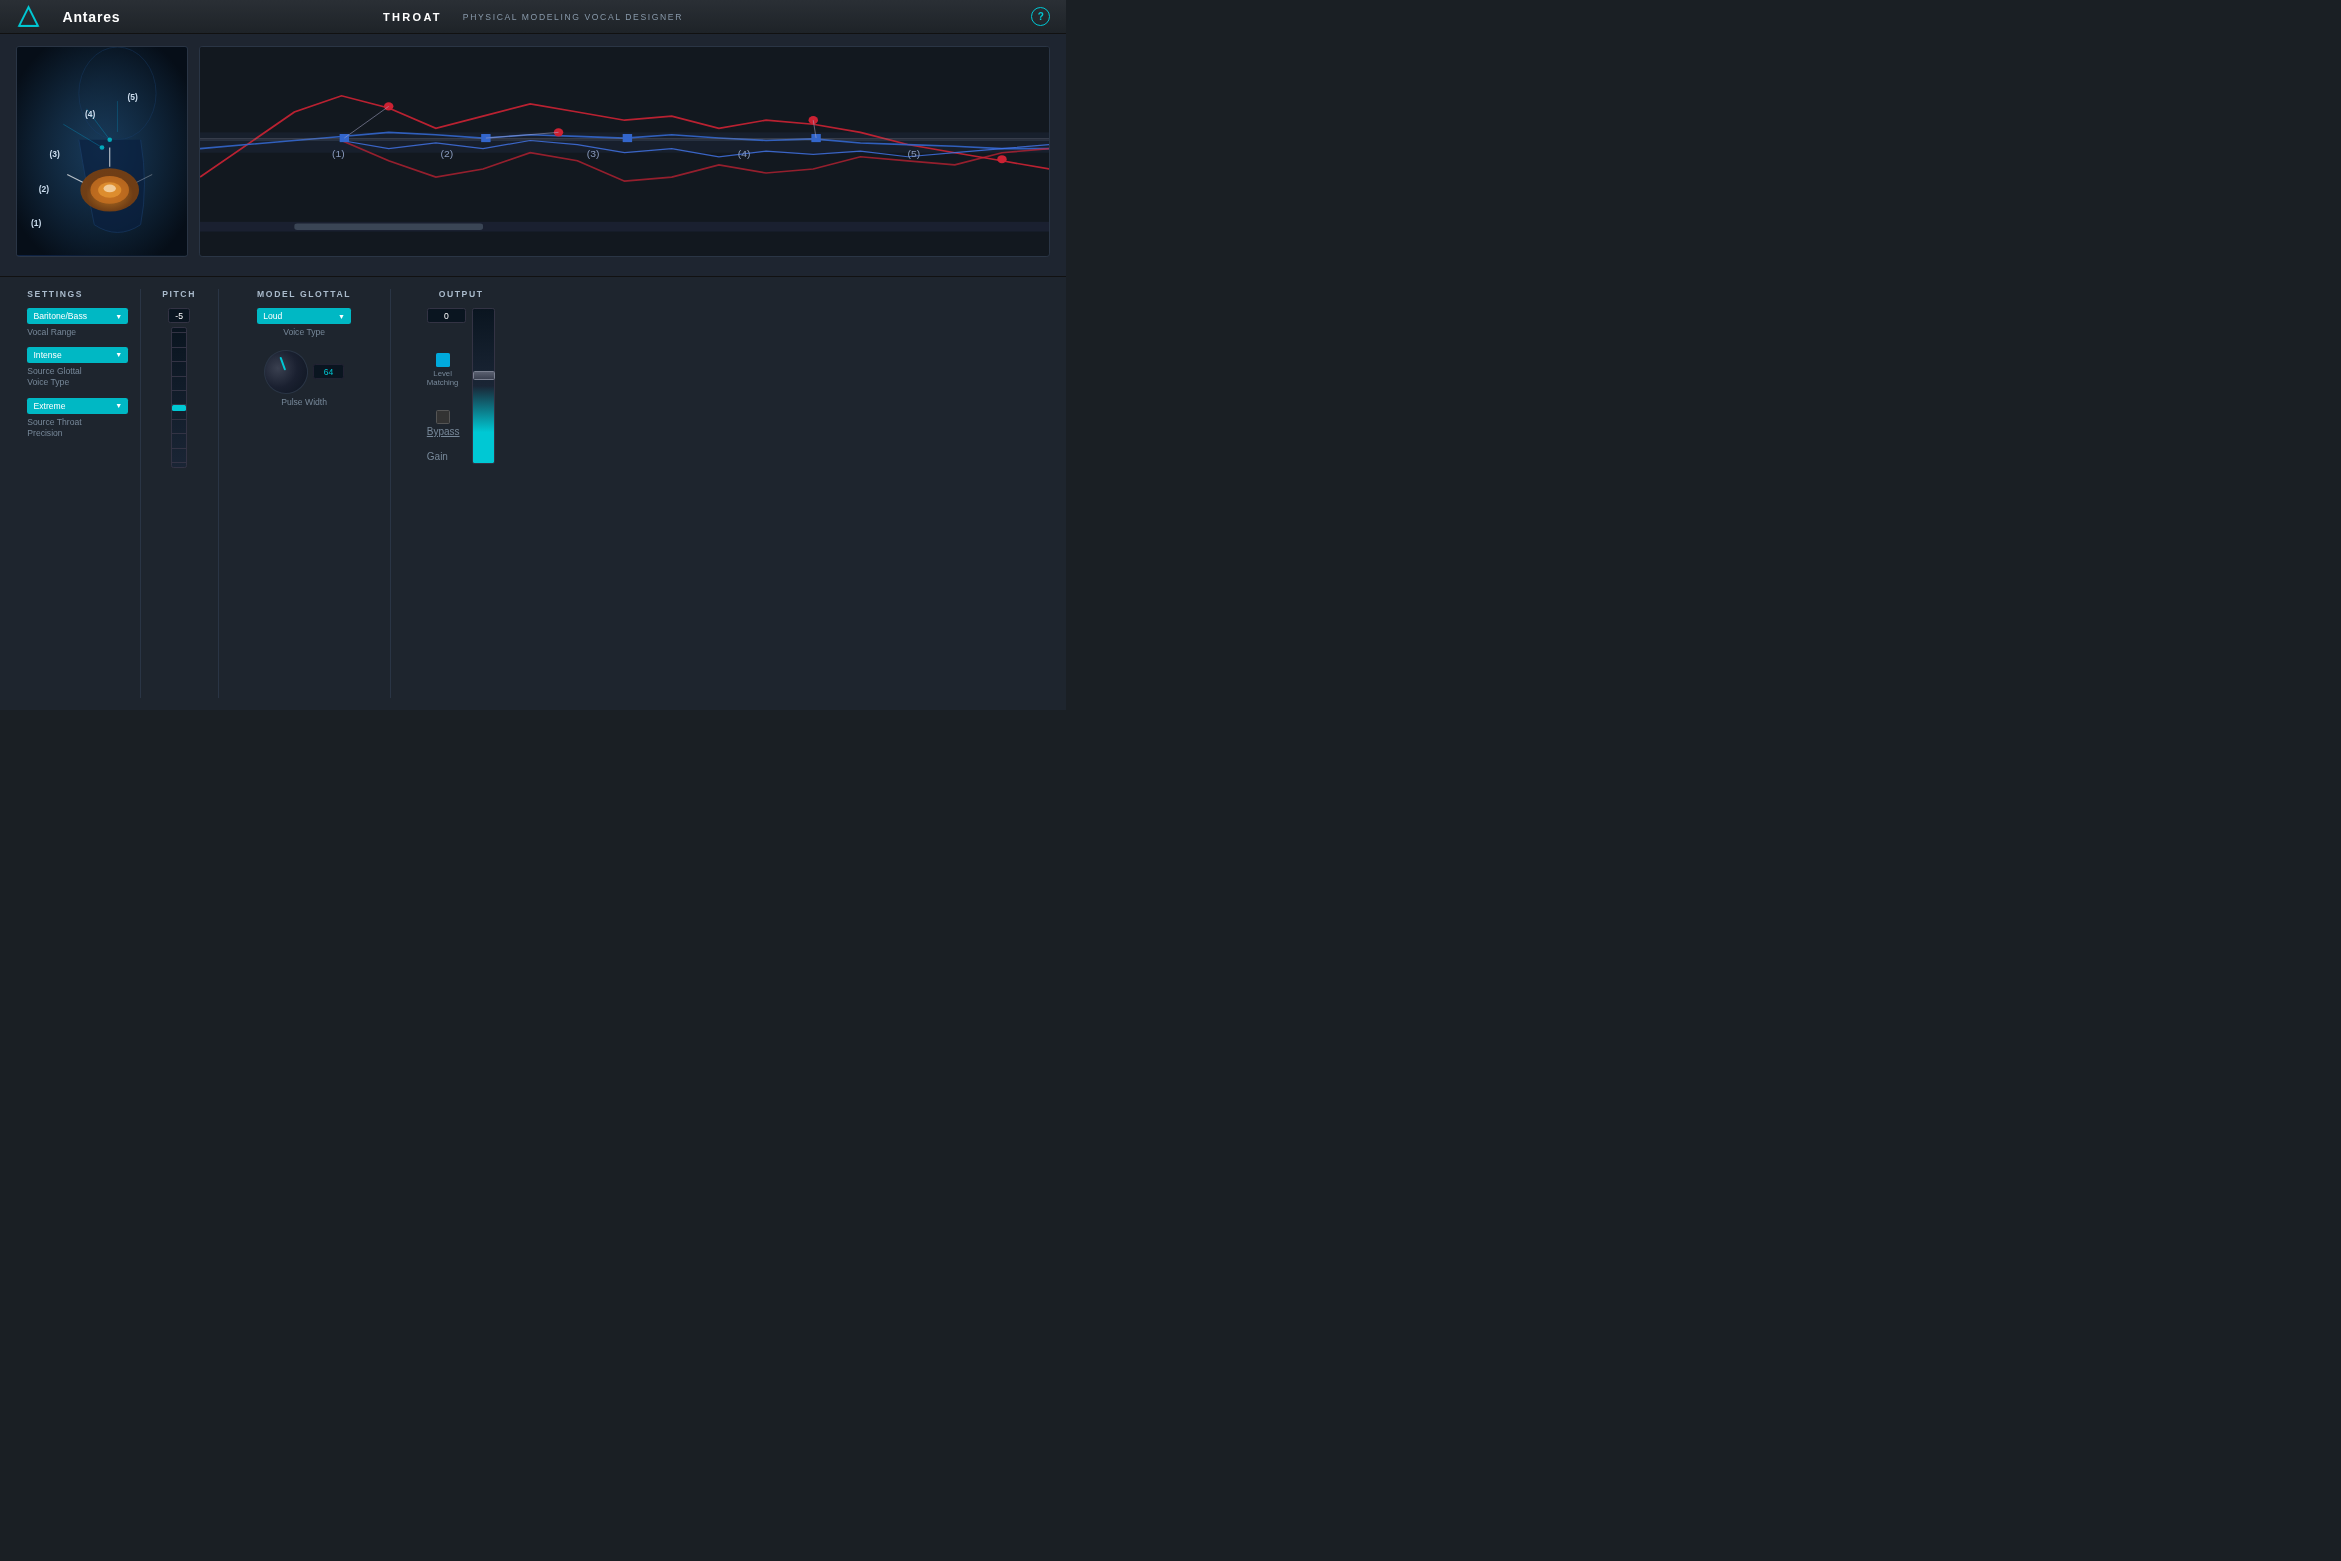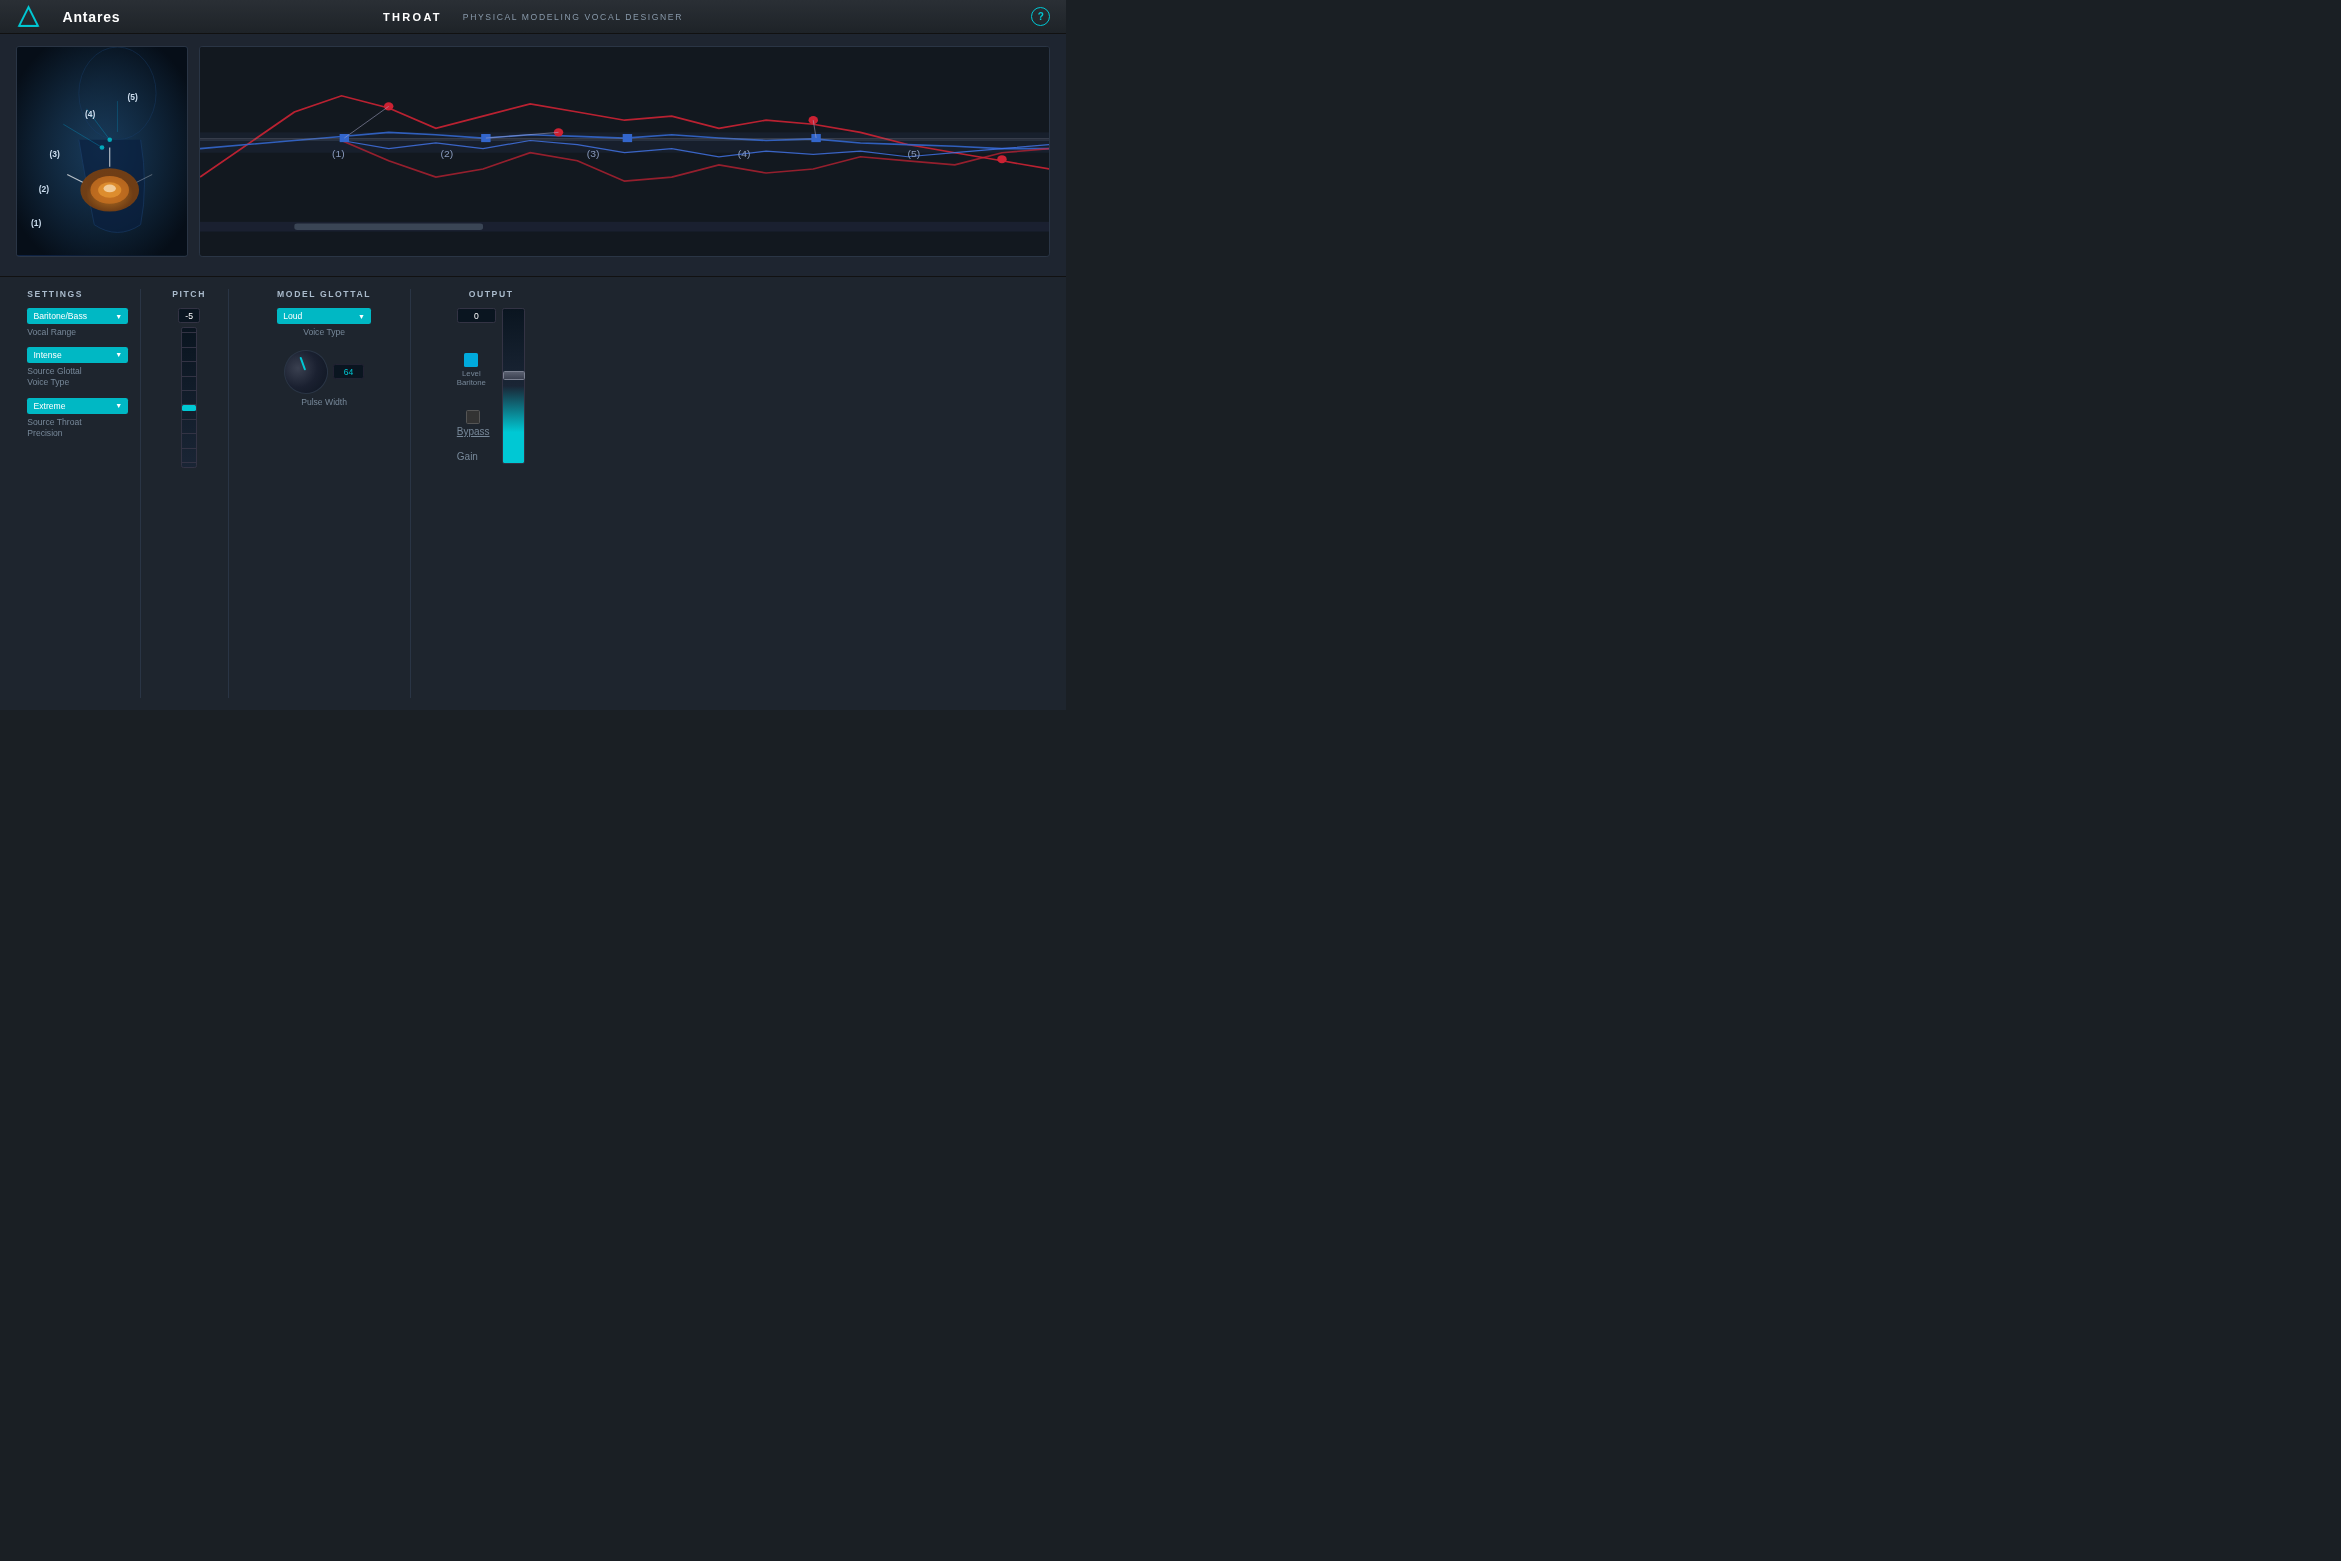--- a/index.html
+++ b/index.html
@@ -133,21 +133,21 @@
       color: #8899aa;
       font-size: 8.6px;
     }
 
     
     .bottom-panel {
       background: #1e252e;
       flex: 1;
       display: flex;
       padding: 11.7px 15.6px;
-      gap: 10px;
+      gap: 0;
       border-top: 1.6px solid #111;
     }
 
     
     .section {
       display: flex;
       flex-direction: column;
       align-items: center;
       padding: 0 11.7px;
       border-right: 0.8px solid #2a3545;
@@ -596,21 +596,21 @@
   </div>
 
   <div class="section output-section">
     <span class="section-title">OUTPUT</span>
     <div class="output-slider-group">
       <div class="output-controls">
         <div class="output-value">0</div>
         <div class="level-matching-btn" style="margin-top:23.4px;">
           <div class="lm-square"></div>
           <div class="lm-label" style="white-space:pre-line;">Level
-Baritone</div>
+Matching</div>
         </div>
         <div class="bypass-btn" style="margin-top:15.6px;">
           <div class="bypass-square"></div>
           <div class="bypass-label">Bypass</div>
         </div>
         <div class="gain-label" style="margin-top:7.8px;">Gain</div>
       </div>
       <div class="output-fader">
         <div class="fader-track">
           <div class="fader-thumb"></div>

